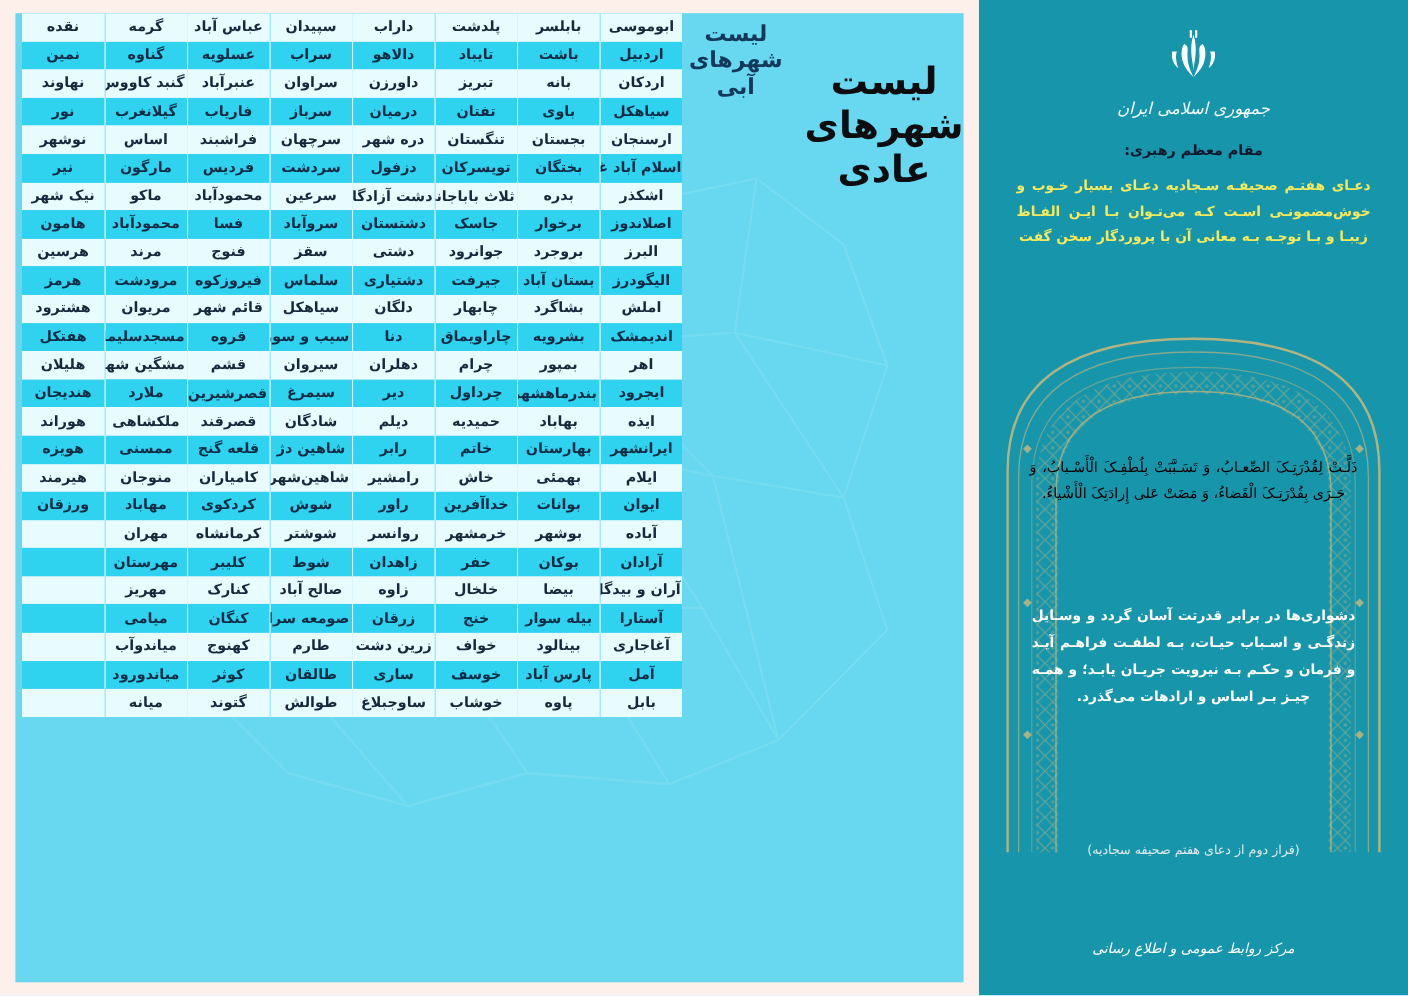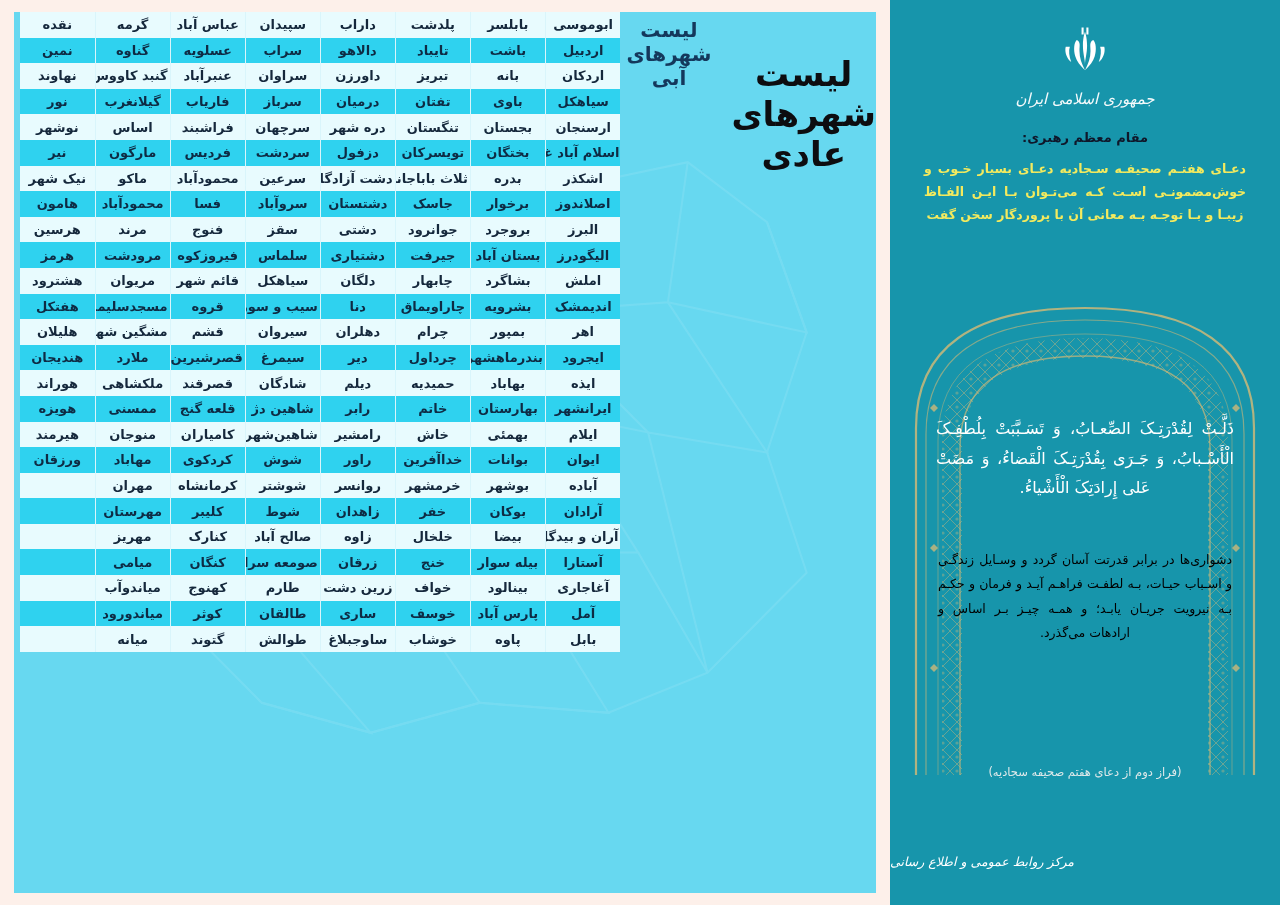--- a/index.html
+++ b/index.html
@@ -76,53 +76,53 @@
     pointer-events: none;
   }
   .rp-arch svg { width: 100%; height: 100%; display: block; }
 
   .rp-arabic {
     position: absolute;
     left: 46px; right: 46px;
     top: 414px;
     text-align: justify;
     text-align-last: center;
-    color: #ffffff;
-    font-size: 16px;
+    color: #000000;
+    font-size: 13px;
     line-height: 1.85;
     letter-spacing: .4px;
     direction: rtl;
   }
   .rp-translation {
     position: absolute;
     left: 48px; right: 48px;
     top: 548px;
     text-align: justify;
     text-align-last: center;
-    color: #000000;
+    color: #ffffff;
     font-size: 12.5px;
-    font-weight: normal;
+    font-weight: bold;
     line-height: 1.95;
     letter-spacing: .3px;
     direction: rtl;
   }
   .rp-source {
     position: absolute;
     left: 0; right: 0;
     top: 765px;
     text-align: center;
     color: #dfe9ea;
     font-size: 11.5px;
     letter-spacing: .4px;
   }
   .rp-footer {
     position: absolute;
     left: 0; right: 0;
     bottom: 36px;
-    text-align: left;
+    text-align: center;
     color: #ffffff;
     font-family: "DejaVu Serif", "Liberation Serif", serif;
     font-style: italic;
     font-size: 12.5px;
     letter-spacing: .6px;
   }
 
   
   .main-panel {
     flex: 1 1 auto;

